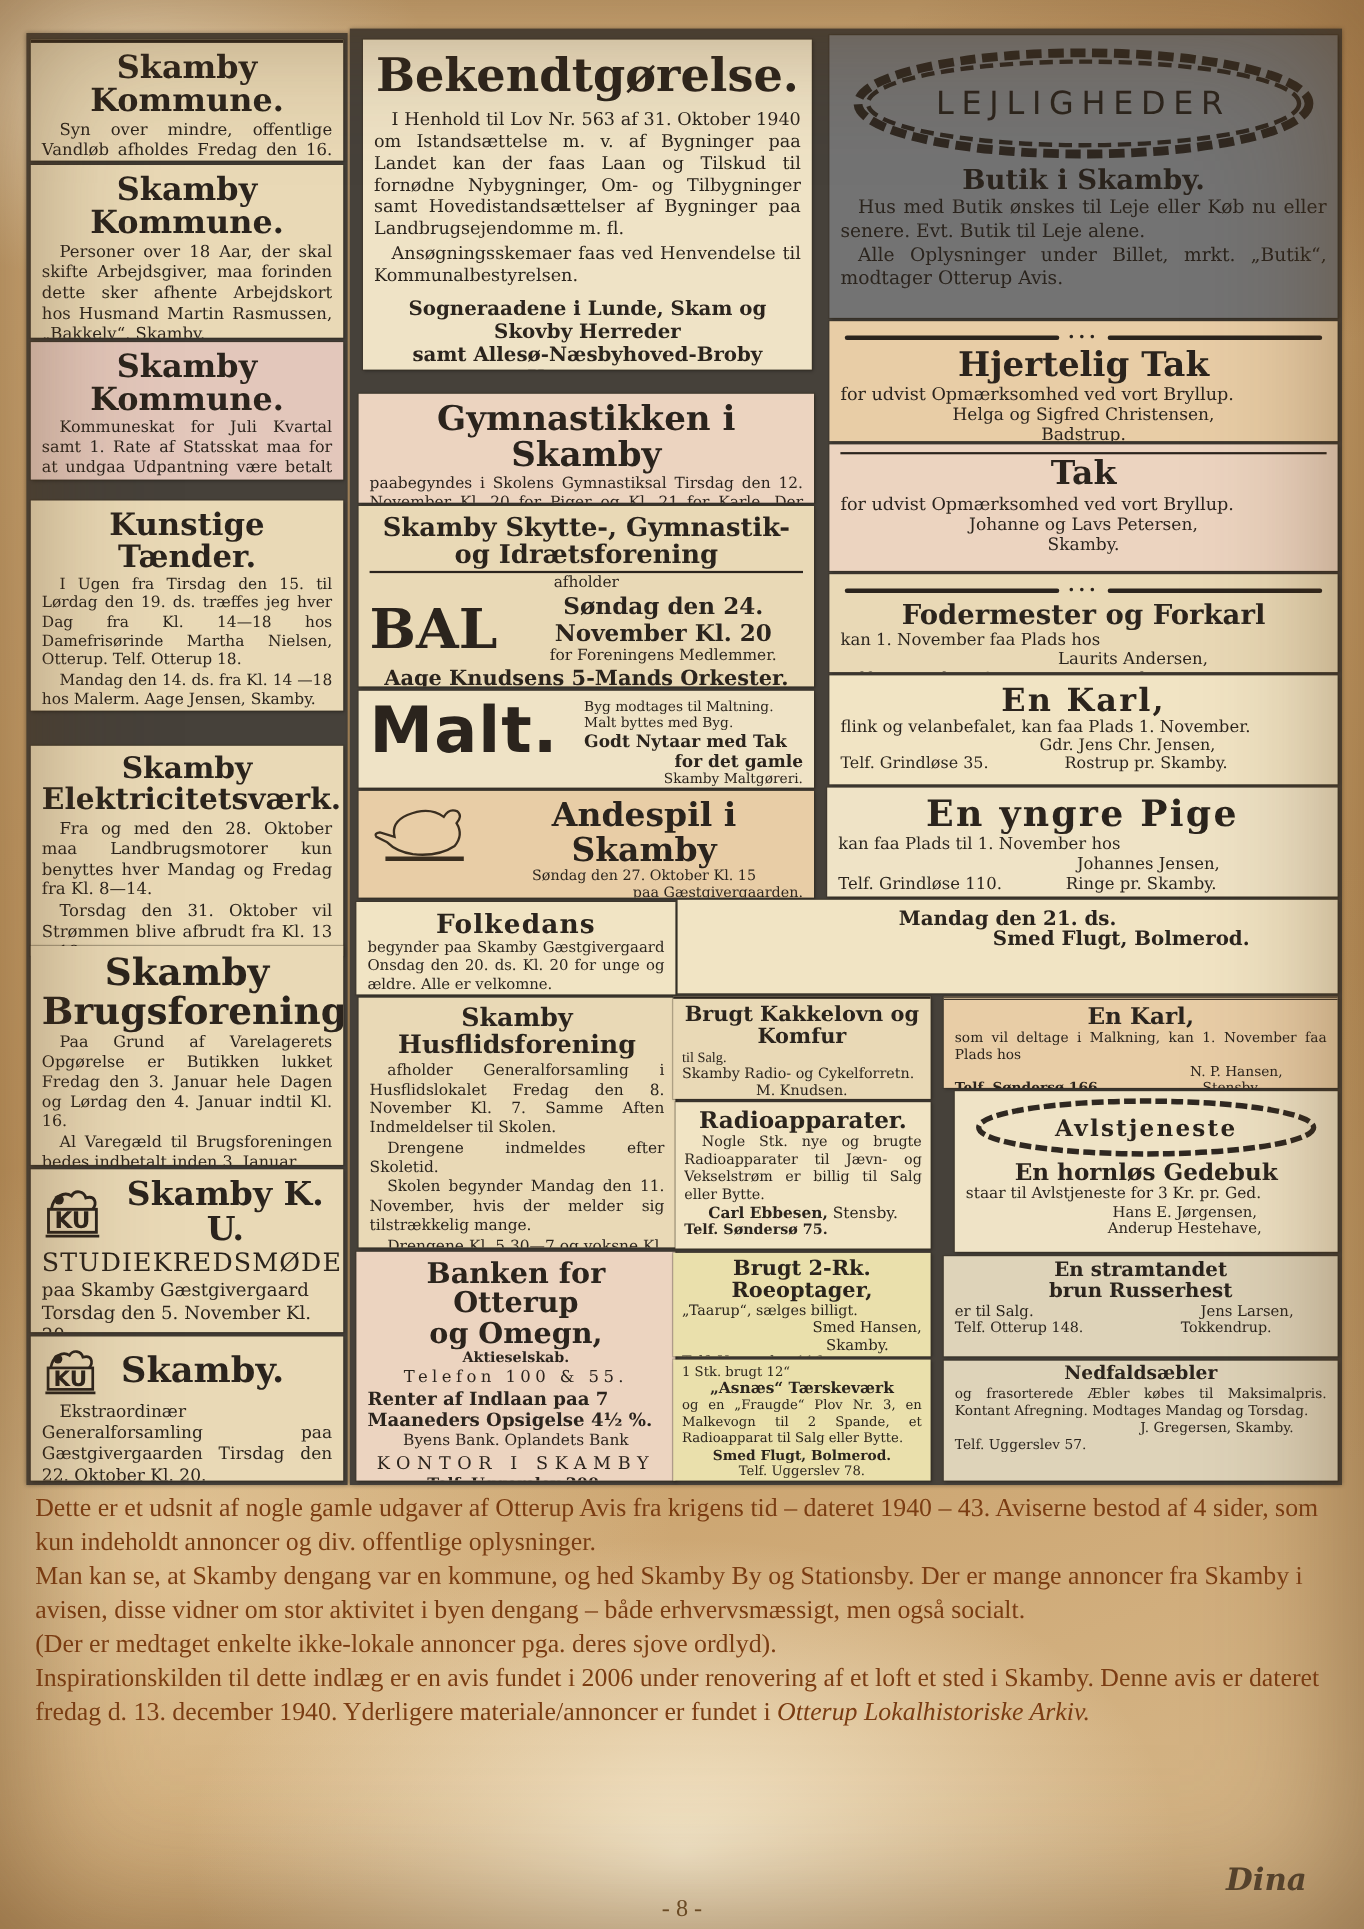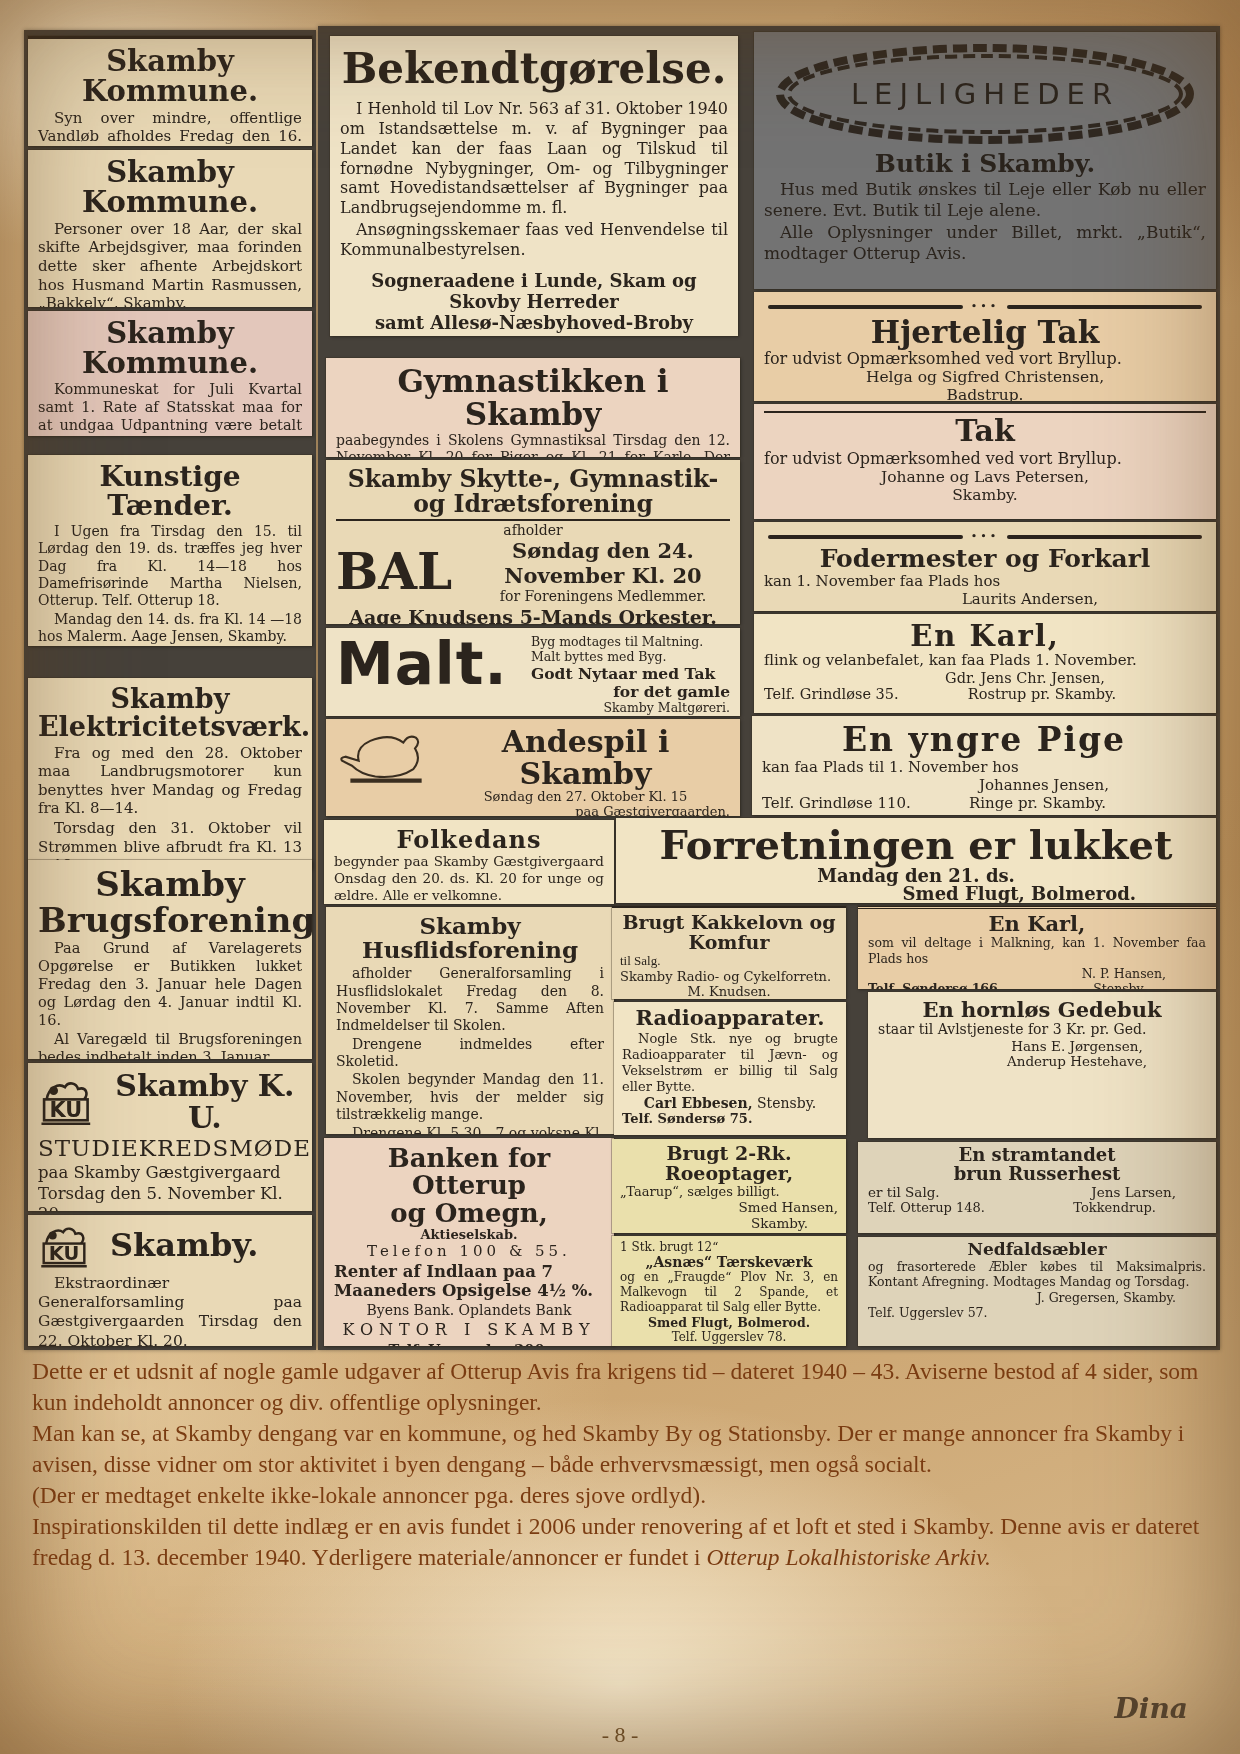--- a/index.html
+++ b/index.html
@@ -307,21 +307,20 @@
     <span>kan faa Plads til 1. November hos</span>
   </div>
   <div class="ctr" style="font-size:15px;margin-left:120px;">Johannes Jensen,</div>
   <div class="flexrow" style="font-size:15px;justify-content:space-between;">
     <span>Telf. Grindløse 110.</span>
     <span style="margin-right:100px;">Ringe pr. Skamby.</span>
   </div>
 </div>
 
 <div class="clip c-w1 bg-cream">
-  <div class="t" style="font-size:40px;line-height:1;">Forretningen er lukket</div>
   <div class="ctr" style="font-weight:bold;font-size:18px;">Mandag den 21. ds.</div>
   <div class="rt" style="font-weight:bold;font-size:18px;padding-right:70px;margin-top:-3px;">Smed Flugt, Bolmerod.</div>
 </div>
 
 <div class="clip c-a1" style="padding:5px 8px;border-top:2px solid #2b241d;">
   <div class="t" style="font-size:19px;">Brugt Kakkelovn og Komfur</div>
   <div style="font-size:13px;font-family:Liberation Serif, serif;">til Salg.</div>
   <div style="font-size:13px;">Skamby Radio- og Cykelforretn.</div>
   <div class="ctr" style="font-size:13px;">M. Knudsen.</div>
   <div class="ctr" style="font-size:13px;">Telf. Uggerslev 198.</div>
@@ -357,20 +356,26 @@
   <div class="t" style="font-size:21px;">En Karl,</div>
   <p class="bt" style="font-size:12.5px;margin:0;">som vil deltage i Malkning, kan 1. November faa Plads hos</p>
   <div class="rt" style="font-size:12.5px;font-weight:normal;padding-right:40px;">N. P. Hansen,</div>
   <div class="flexrow" style="font-size:12.5px;justify-content:space-between;">
     <span style="font-weight:bold;">Telf. Søndersø 166.</span>
     <span style="margin-right:60px;">Stensby.</span>
   </div>
 </div>
 
 <div class="clip c-b2 bg-pale" style="padding:5px 10px;">
+  <div class="oval-sm">
+    <svg viewBox="0 0 330 56" preserveAspectRatio="none">
+      <ellipse cx="165" cy="28" rx="157" ry="24" fill="none" stroke="#2f2821" stroke-width="5" stroke-dasharray="11 4"></ellipse>
+    </svg>
+    <div class="oval-text">Avlstjeneste</div>
+  </div>
   <div class="t" style="font-size:21px;margin-top:2px;">En hornløs Gedebuk</div>
   <p class="bt" style="font-size:14px;margin:0;">staar til Avlstjeneste for 3 Kr. pr. Ged.</p>
   <div class="ctr" style="font-size:13.5px;margin-left:70px;">Hans E. Jørgensen,</div>
   <div class="ctr" style="font-size:13.5px;margin-left:70px;line-height:1.05;">Anderup Hestehave,</div>
 </div>
 
 <div class="clip c-b3 bg-grey" style="padding:4px 10px;">
   <div class="t" style="font-size:18px;">En stramtandet</div>
   <div class="t" style="font-size:18px;">brun Russerhest</div>
   <div class="flexrow" style="font-size:13.5px;justify-content:space-between;">

